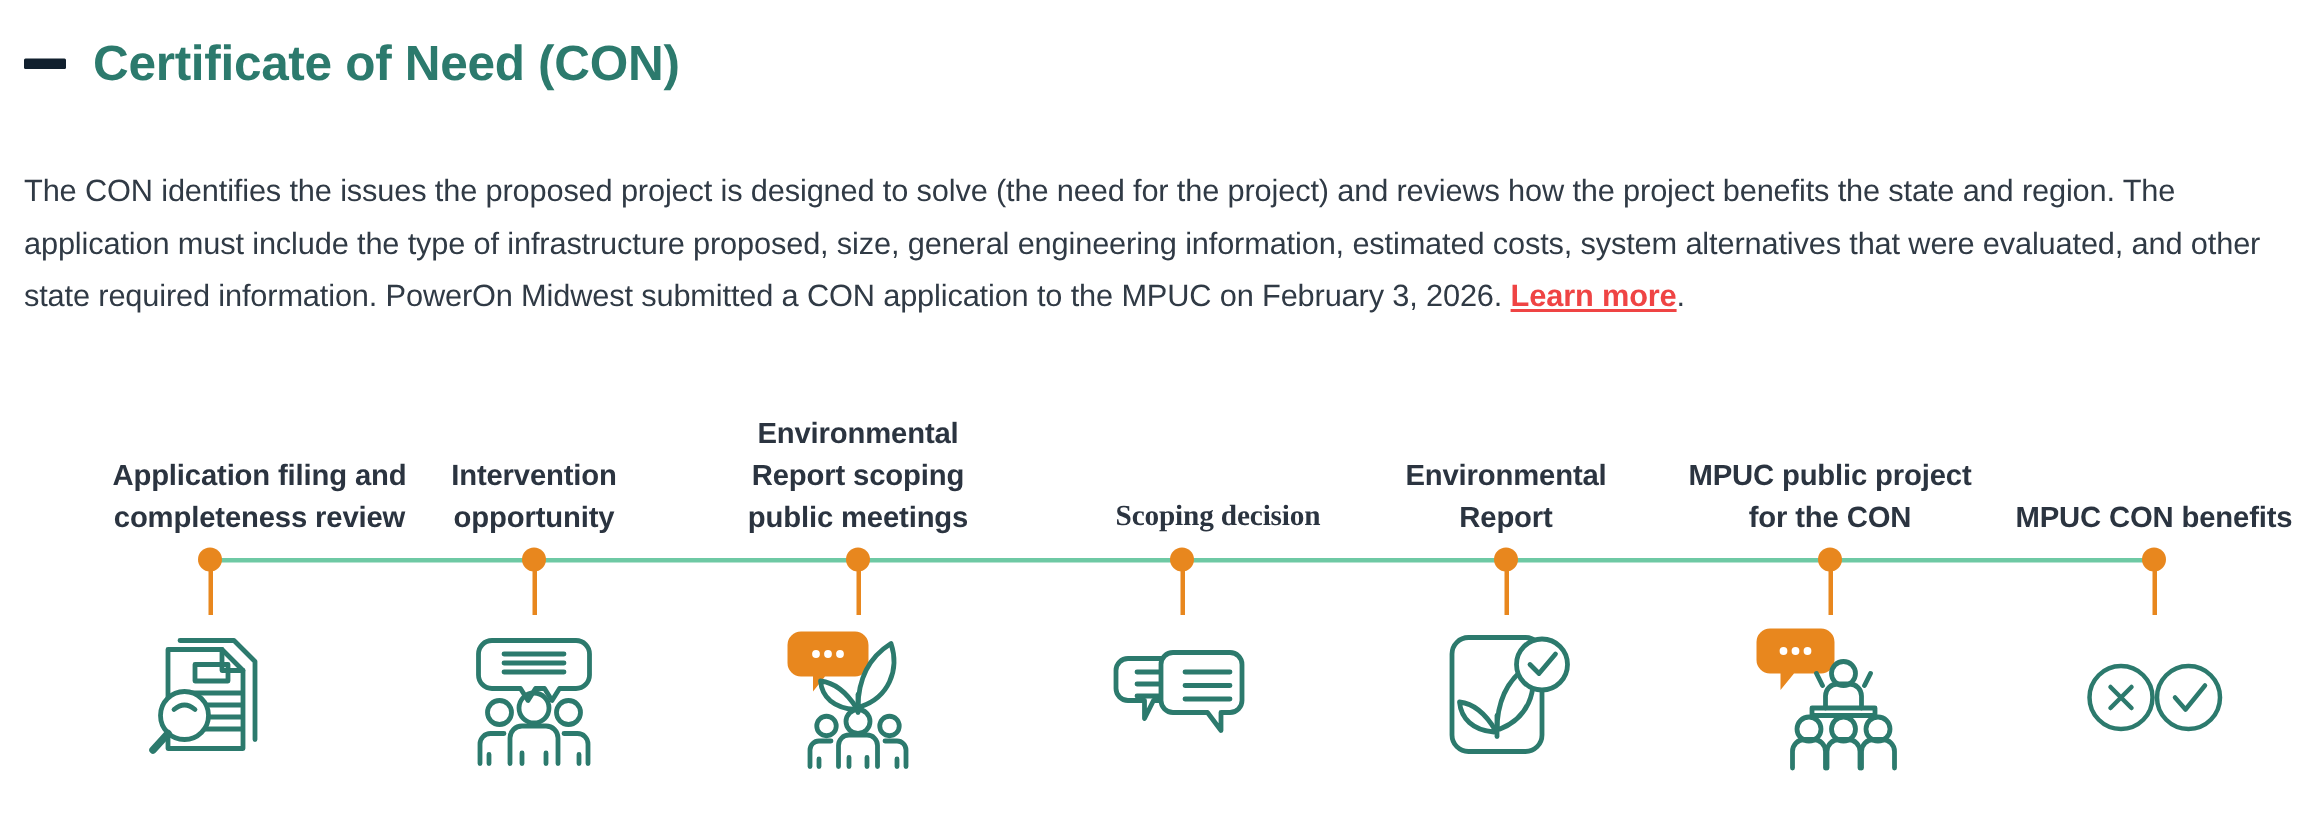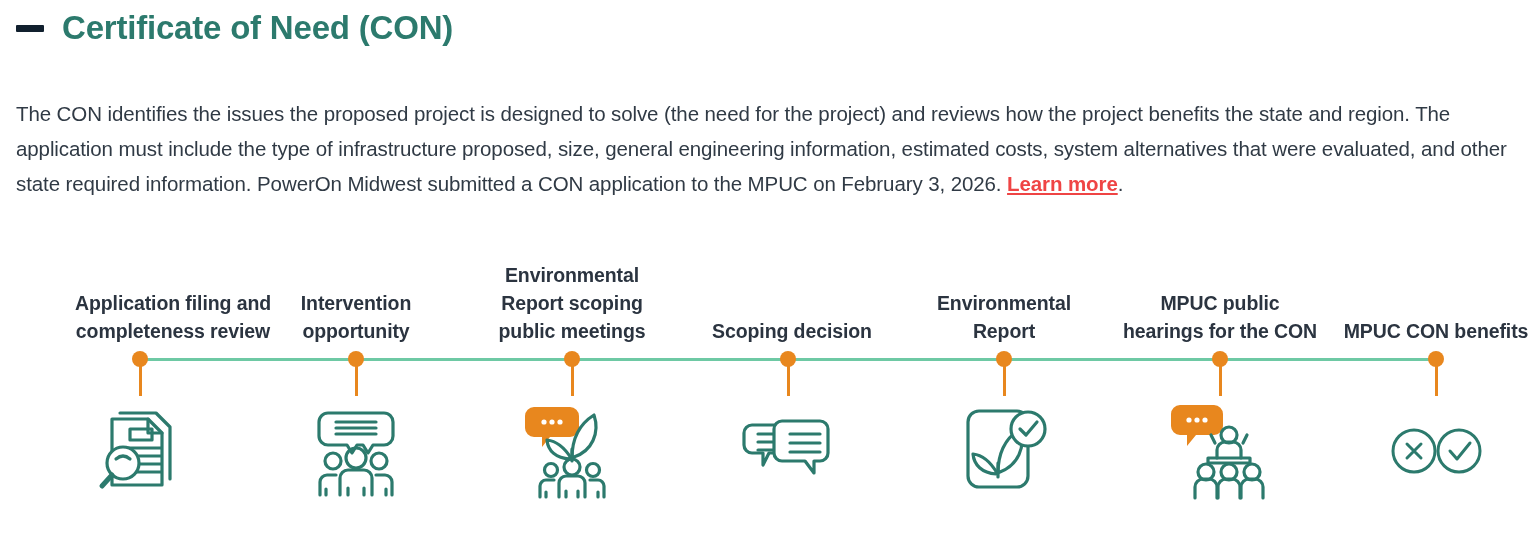--- a/index.html
+++ b/index.html
@@ -21,21 +21,21 @@
     height: 544px;
     box-sizing: border-box;
     padding: 0 16px;
   }
 
   
   .section-head {
     display: flex;
     align-items: center;
     gap: 18px;
-    padding-top: 4px;
+    padding-top: 18px;
     height: 48px;
   }
   .collapse-dash {
     width: 28px;
     height: 7px;
     border-radius: 1px;
     background: #11202e;
     flex: 0 0 auto;
     cursor: pointer;
   }
@@ -154,23 +154,23 @@
   </div>
 
   <p class="body-copy"><span>The CON identifies the issues the proposed project is designed to solve (the need for the project) and reviews how the project benefits the state and region. The application must include the type of infrastructure proposed, size, general engineering information, estimated costs, system alternatives that were evaluated, and other state required information. PowerOn Midwest submitted a CON application to the MPUC on February 3, 2026. </span><a class="learn-more" href="#">Learn more</a><span>.</span></p>
 
   <div class="timeline">
 
     <div class="labels-row">
       <div class="tl-label" style="left:124px; width:200px;margin-left:33px;">Application filing and completeness review</div>
       <div class="tl-label" style="left:556px; width:200px;">Environmental Report scoping public meetings</div>
       <div class="tl-label" style="left:340px; width:200px;">Intervention opportunity</div>
-      <div class="tl-label" style="left:776px; width:208px;">Scoping decision</div>
+      <div class="tl-label" style="left:796px; width:208px;font-family:Liberation Serif, serif;">Scoping decision</div>
       <div class="tl-label" style="left:988px; width:200px;">Environmental Report</div>
-      <div class="tl-label" style="left:1204px; width:196px;">MPUC public hearings for the CON</div>
+      <div class="tl-label" style="left:1204px; width:196px;">MPUC public project for the CON</div>
       <div class="tl-label" style="left:1420px; width:200px;">MPUC CON benefits</div>
     </div>
 
     <div class="axis-wrap">
       <div class="axis-line"></div>
 
       <div class="tl-node" style="left:124px;">
         <div class="tl-dot"></div>
         <div class="tl-stem"></div>
       </div>

